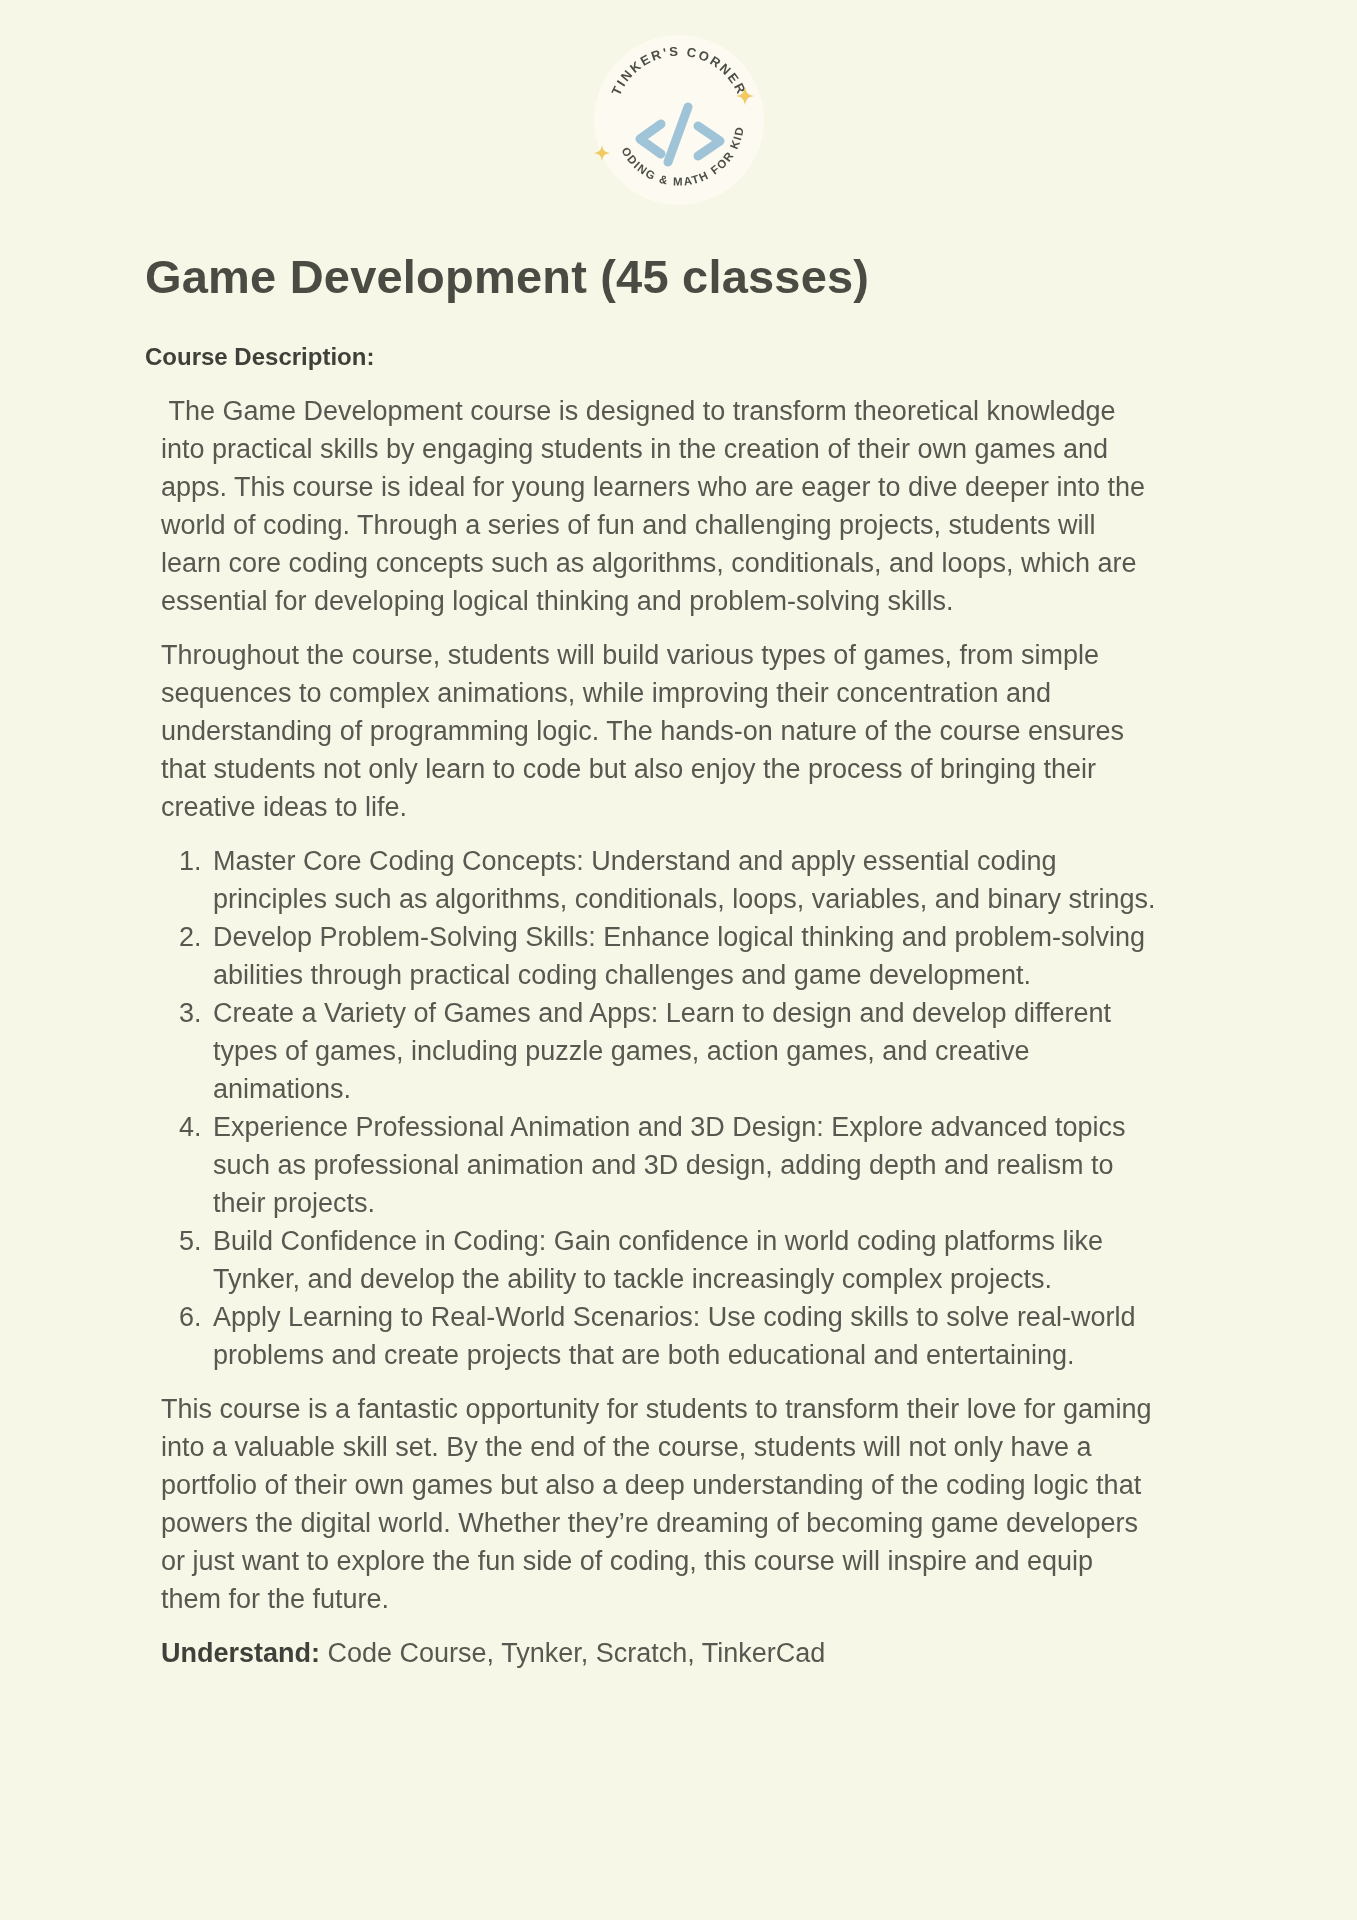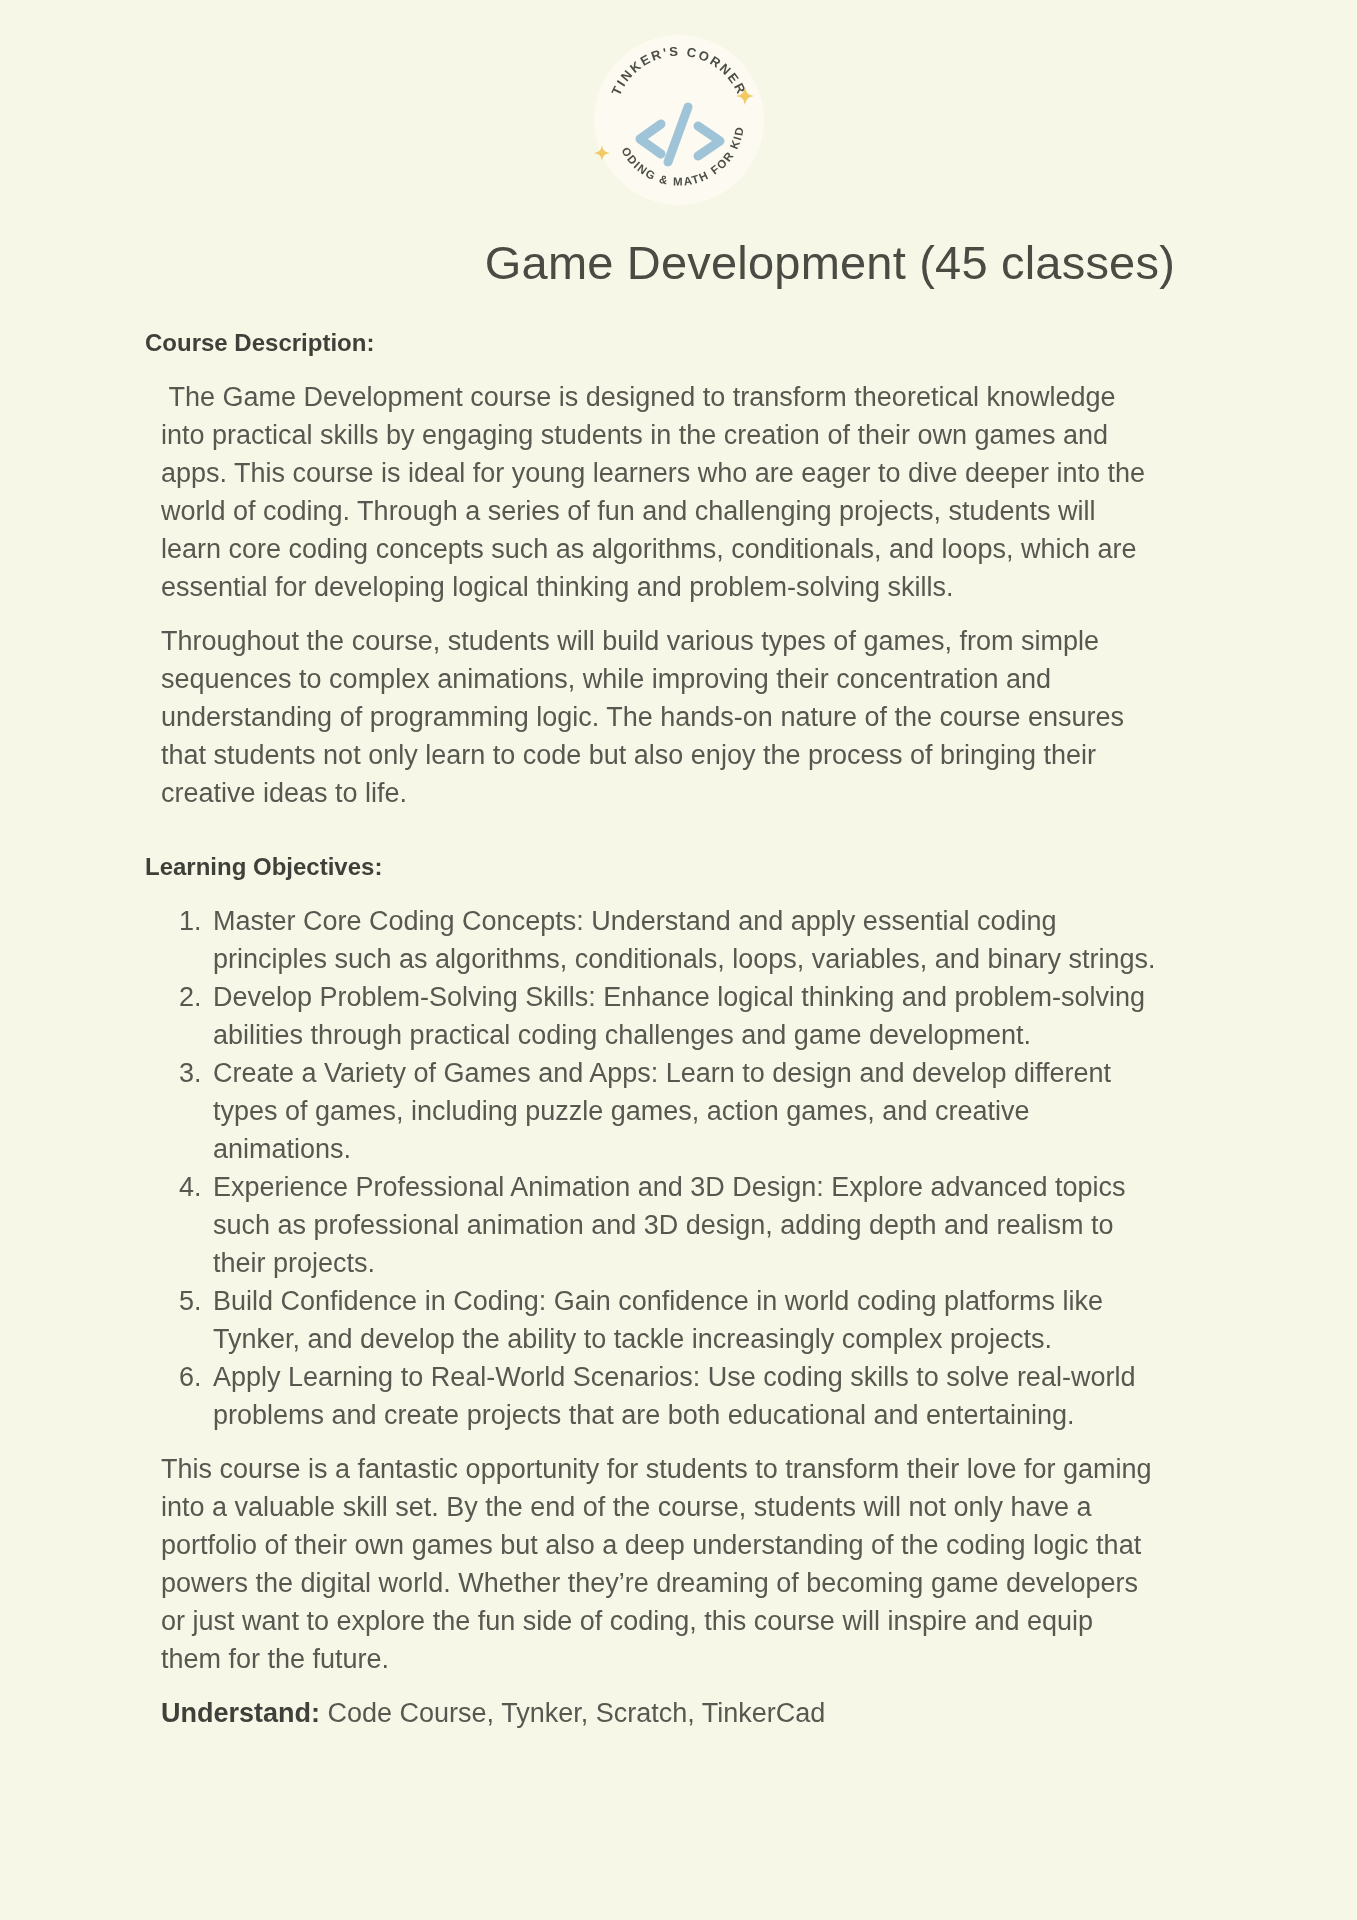--- a/index.html
+++ b/index.html
@@ -10,24 +10,24 @@
     color:#575850;
   }
   .page{padding-top:34px;}
   .logo-wrap{width:172px;height:172px;margin:0 auto;}
   .logo-wrap svg{display:block;}
   .content{
     width:1030px;margin:0 0 0 145px;
     font-size:27px;line-height:38px;
   }
   .title{
-    text-align:right;
-    font-size:47px;line-height:58px;font-weight:400;
+    text-align:left;
+    font-size:47px;line-height:58px;font-weight:700;
     color:#4a4b43;letter-spacing:.2px;
-    margin:28px 0 0 0;
+    margin:42px 0 0 0;
   }
   .sec-heading{
     font-weight:700;color:#3f4039;
     font-size:24px;line-height:38px;margin:0;
   }
   .mt-block{margin-top:32px;}
   .mt-line{margin-top:36px;}
   p.body-text{margin:16px;white-space:pre-wrap;}
   ol.objectives{margin:16px;padding:0 0 0 48px;}
   ol.objectives li{margin:0;padding-left:4px;}
@@ -65,21 +65,20 @@
   </div>
 
   <div class="content">
 
     <h1 class="title">Game Development (45 classes)</h1>
 
     <h2 class="sec-heading mt-block">Course Description:</h2>
     <p class="body-text"> The Game Development course is designed to transform theoretical knowledge into practical skills by engaging students in the creation of their own games and apps. This course is ideal for young learners who are eager to dive deeper into the world of coding. Through a series of fun and challenging projects, students will learn core coding concepts such as algorithms, conditionals, and loops, which are essential for developing logical thinking and problem-solving skills.</p>
     <p class="body-text">Throughout the course, students will build various types of games, from simple sequences to complex animations, while improving their concentration and understanding of programming logic. The hands-on nature of the course ensures that students not only learn to code but also enjoy the process of bringing their creative ideas to life.</p>
 
-    <h2 class="sec-heading mt-line">Learning Objectives:</h2>
     <ol class="objectives">
       <li>Master Core Coding Concepts: Understand and apply essential coding principles such as algorithms, conditionals, loops, variables, and binary strings.</li>
       <li>Develop Problem-Solving Skills: Enhance logical thinking and problem-solving abilities through practical coding challenges and game development.</li>
       <li>Create a Variety of Games and Apps: Learn to design and develop different types of games, including puzzle games, action games, and creative animations.</li>
       <li>Experience Professional Animation and 3D Design: Explore advanced topics such as professional animation and 3D design, adding depth and realism to their projects.</li>
       <li>Build Confidence in Coding: Gain confidence in world coding platforms like Tynker, and develop the ability to tackle increasingly complex projects.</li>
       <li>Apply Learning to Real-World Scenarios: Use coding skills to solve real-world problems and create projects that are both educational and entertaining.</li>
     </ol>
 
     <p class="body-text mt-block">This course is a fantastic opportunity for students to transform their love for gaming into a valuable skill set. By the end of the course, students will not only have a portfolio of their own games but also a deep understanding of the coding logic that powers the digital world. Whether they’re dreaming of becoming game developers or just want to explore the fun side of coding, this course will inspire and equip them for the future.</p>

